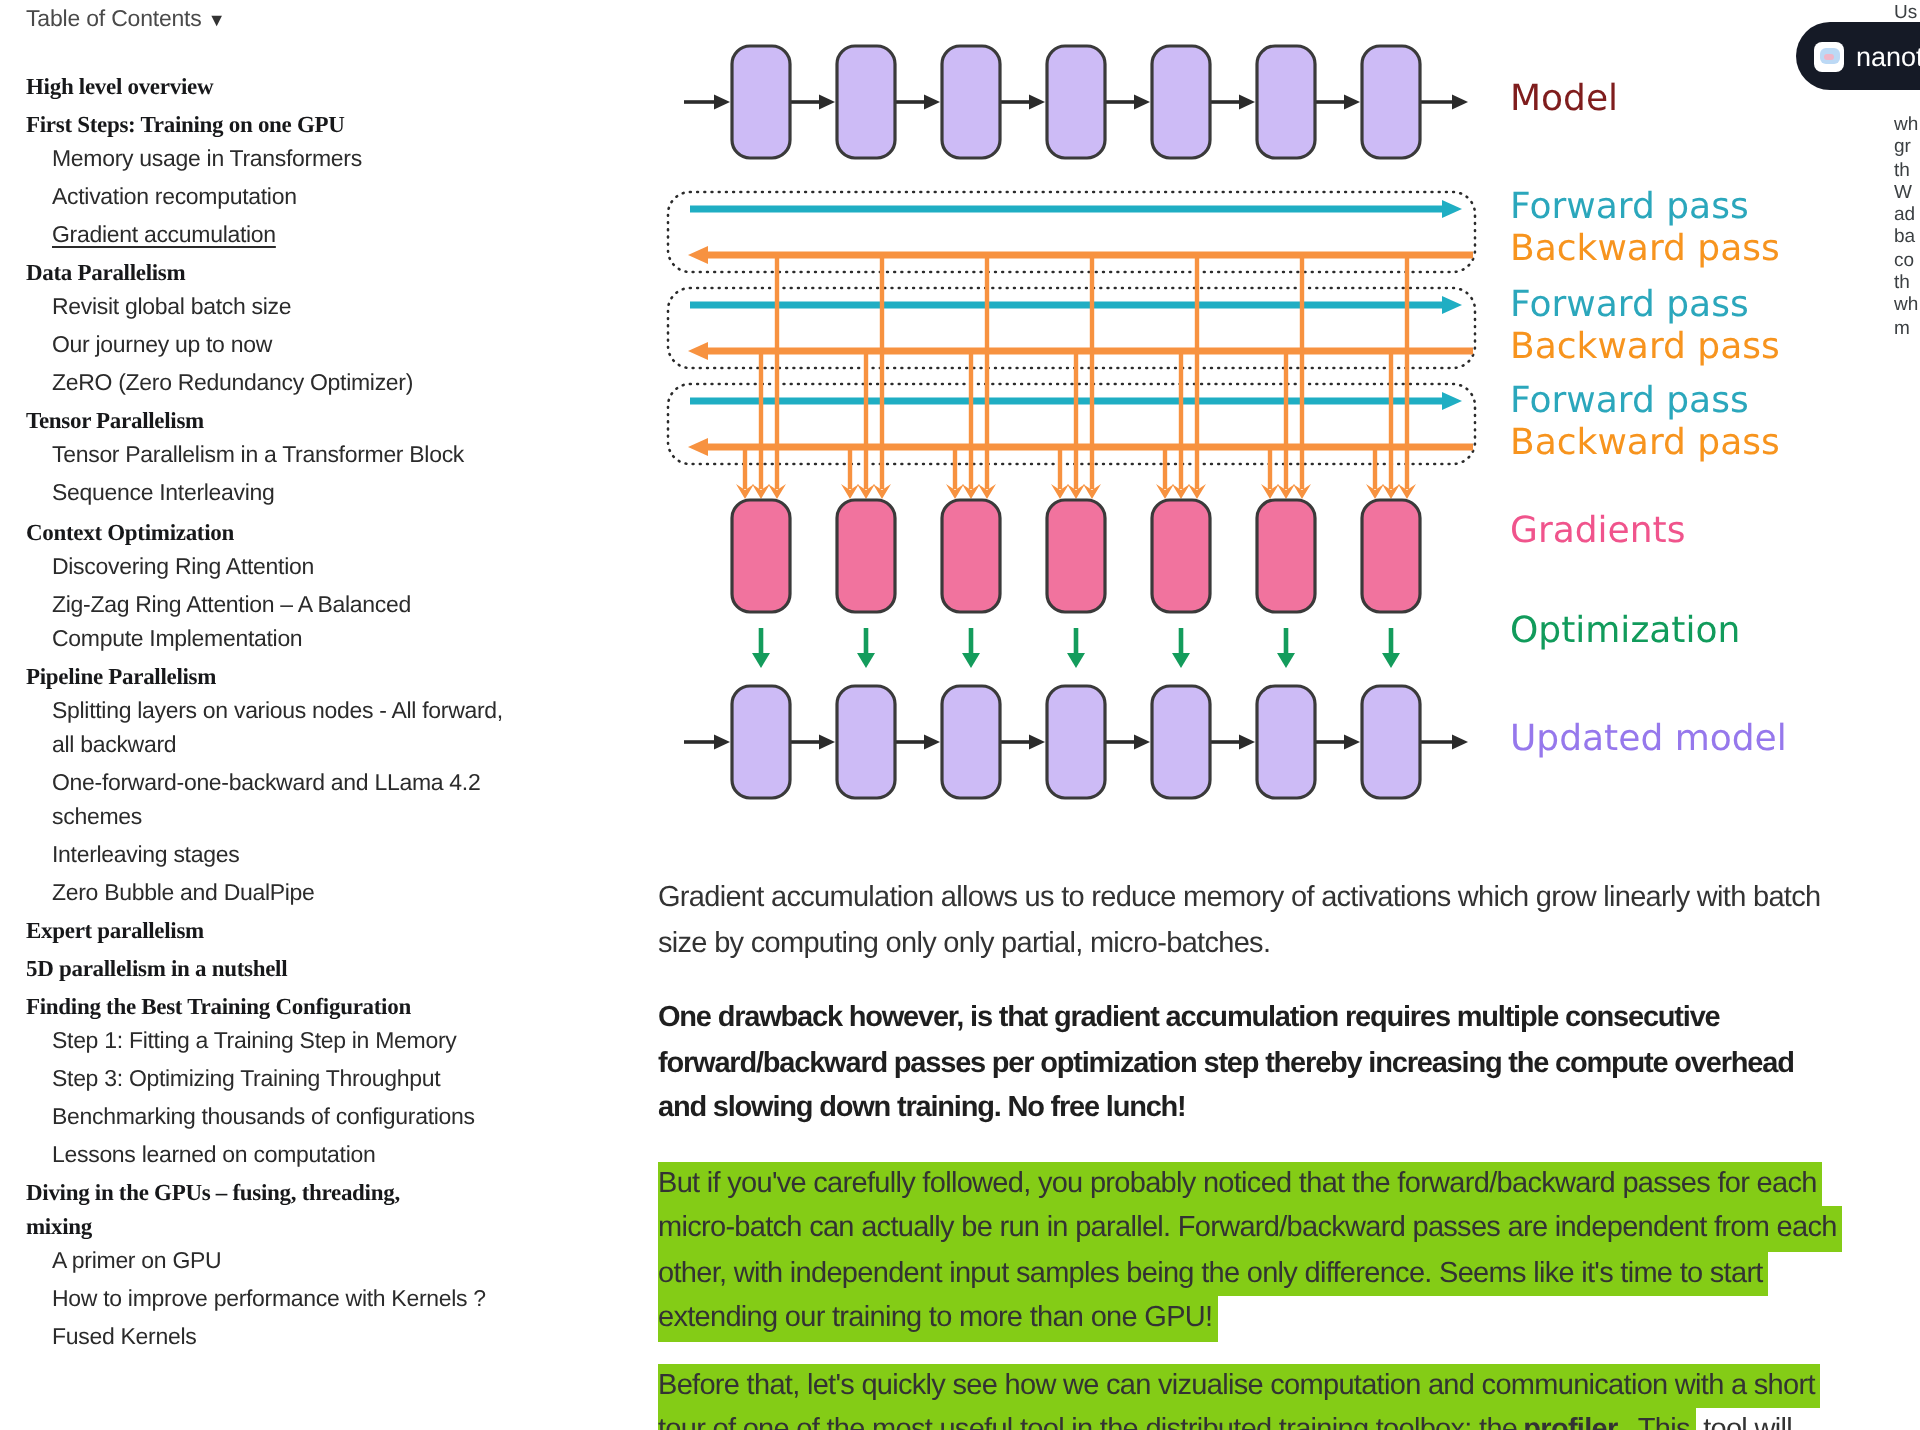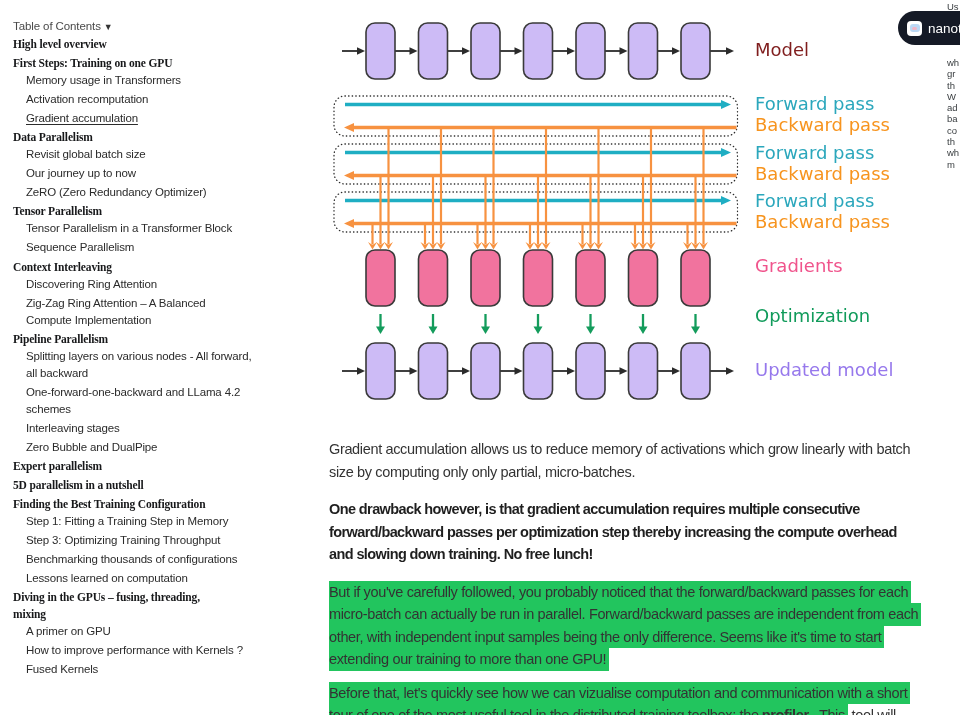--- a/index.html
+++ b/index.html
@@ -1,34 +1,34 @@
 <!DOCTYPE html>
 <html><head>
 <meta charset="utf-8">
 <style>
 * { margin:0; padding:0; box-sizing:border-box; }
 html,body { width:960px; height:715px; overflow:hidden; background:#fff; font-family:"Liberation Sans",sans-serif; position:relative; }
 
-.toc-header { position:absolute; left:13px; top:20px; font-size:11.5px; color:#4a4a4a; letter-spacing:-0.1px; }
+.toc-header { position:absolute; left:13px; top:4px; font-size:11.5px; color:#4a4a4a; letter-spacing:-0.1px; }
 .toc-caret { font-size:9px; margin-left:3px; color:#333; }
 .toc-list { position:absolute; left:13px; top:36px; width:285px; }
 .toc-group { margin-bottom:1.8px; }
 .toc-group-header { font-size:11.5px; font-weight:bold; color:#17181a; line-height:17px; letter-spacing:-0.15px; white-space:pre-line;font-family:Liberation Serif, serif; }
 .toc-item { font-size:11.5px; color:#2b2b2b; line-height:17px; margin-bottom:2.1px; padding-left:13px; letter-spacing:-0.15px; white-space:pre-line; }
 .toc-item.active { text-decoration:underline; text-underline-offset:2px; }
 
 #diagram-svg { position:absolute; left:0; top:0; }
 .dlabel { position:absolute; left:755px; font-size:18px; font-family:"DejaVu Sans",sans-serif; font-weight:normal; line-height:22px; letter-spacing:0px; }
 
 .article { position:absolute; left:329px; top:438px; width:620px; }
 .para { margin-bottom:15px; }
 .para.p3 { margin-bottom:11px; }
 .line { height:22.5px; line-height:22.5px; font-size:14.5px; color:#333; letter-spacing:-0.35px; white-space:nowrap; }
 .para.bold .line { font-weight:bold; color:#1f1f1f; letter-spacing:-0.6px; }
-.hl { display:inline-block; line-height:22.5px; background:#22c55e; padding-right:3px; }
+.hl { display:inline-block; line-height:22.5px; background:#84cc16; padding-right:3px; }
 .seg-b { font-weight:bold; }
 
 .note-us { position:absolute; left:947px; top:1px; font-size:9.5px; color:#3c4043; line-height:11px; }
 .note-col { position:absolute; left:947px; top:57px; width:120px; font-size:9.5px; color:#3c4043; line-height:11.3px; }
 
 .pill { position:absolute; left:898px; top:11px; height:34px; width:80px; background:#151a26; border-radius:17px; display:flex; align-items:center; padding-left:9px; gap:6px; }
 .pill-icon { width:15px; height:15px; background:#fff; border-radius:4px; position:relative; flex:0 0 auto; }
 .pill-icon:before { content:""; position:absolute; left:2.5px; top:3px; width:10px; height:8px; border-radius:3px; background:#bcd9f5; }
 .pill-icon:after { content:""; position:absolute; left:5px; top:6px; width:5px; height:3px; border-radius:2px; background:#f0b6c8; }
 .pill-label { color:#fff; font-size:13.5px; white-space:nowrap; }
@@ -50,24 +50,24 @@
     </div>
     <div class="toc-group">
       <div class="toc-group-header">Data Parallelism</div>
       <div class="toc-item">Revisit global batch size</div>
       <div class="toc-item">Our journey up to now</div>
       <div class="toc-item">ZeRO (Zero Redundancy Optimizer)</div>
     </div>
     <div class="toc-group">
       <div class="toc-group-header">Tensor Parallelism</div>
       <div class="toc-item">Tensor Parallelism in a Transformer Block</div>
-      <div class="toc-item">Sequence Parallelism</div>
-    </div>
-    <div class="toc-group">
-      <div class="toc-group-header">Context Interleaving</div>
+      <div class="toc-item">Sequence Interleaving</div>
+    </div>
+    <div class="toc-group">
+      <div class="toc-group-header">Context Optimization</div>
       <div class="toc-item">Discovering Ring Attention</div>
       <div class="toc-item">Zig-Zag Ring Attention – A Balanced
 Compute Implementation</div>
     </div>
     <div class="toc-group">
       <div class="toc-group-header">Pipeline Parallelism</div>
       <div class="toc-item">Splitting layers on various nodes - All forward,
 all backward</div>
       <div class="toc-item">One-forward-one-backward and LLama 4.2
 schemes</div>

